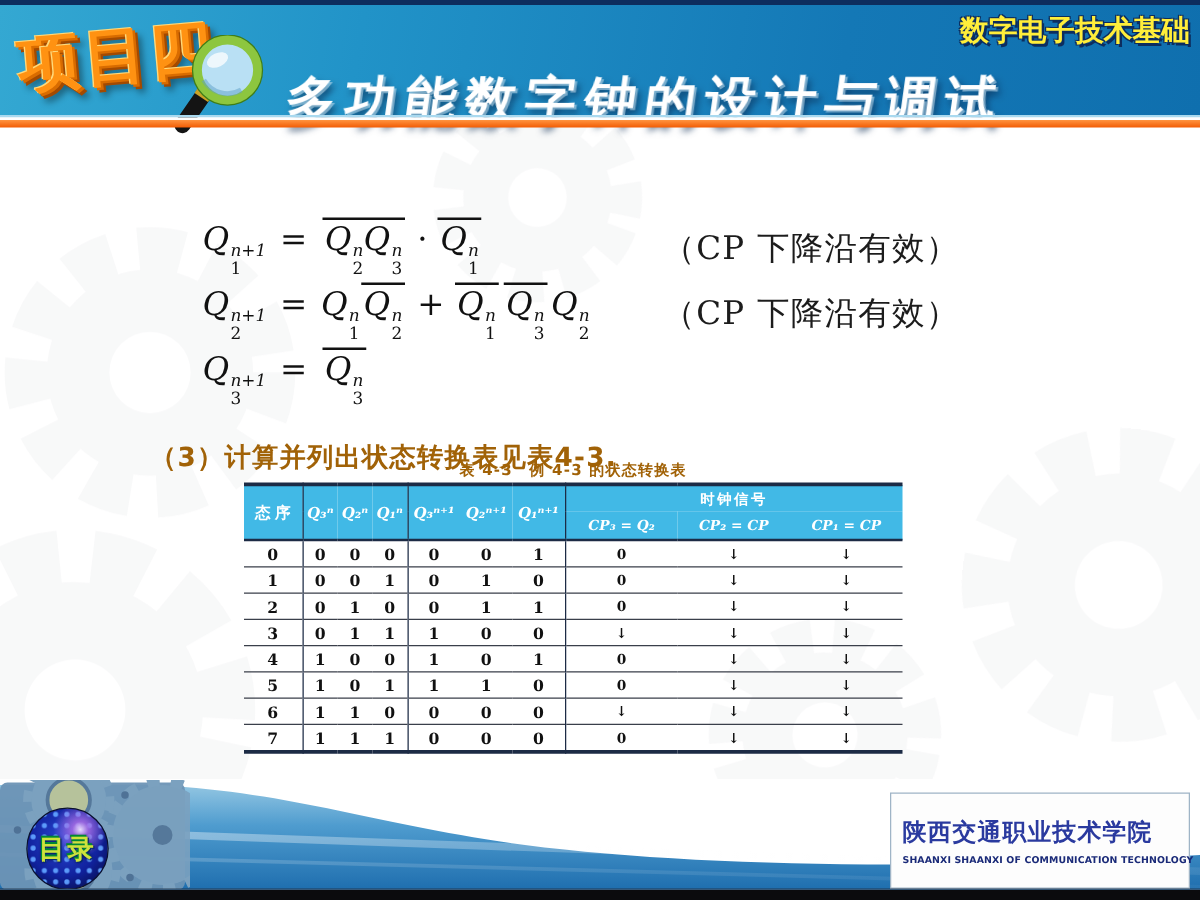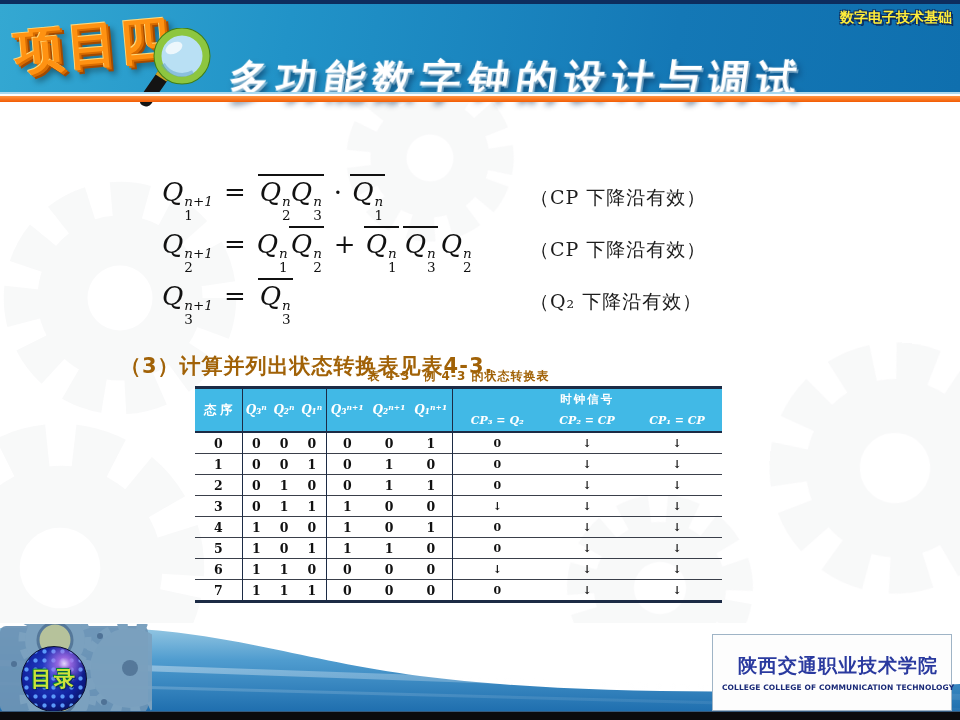--- a/index.html
+++ b/index.html
@@ -14,31 +14,31 @@
   .rule-white{position:absolute;top:94px;left:0;right:0;height:2px;background:#fdfdfd;z-index:5;}
   .rule-orange{position:absolute;top:96px;left:0;right:0;height:6px;
        background:linear-gradient(#ff9440,#f25c04);z-index:5;}
   .badge{position:absolute;left:14px;top:8px;font-size:50px;font-weight:bold;color:#ff9212;
        letter-spacing:3px;transform:rotate(-5deg);
        text-shadow:-1px -1px 0 #ffd97a,2px 2px 0 #d96c00,4px 4px 0 #a34a00,6px 7px 6px rgba(0,0,0,.45);}
   .magnifier{position:absolute;left:138px;top:24px;}
   .title{position:absolute;left:228px;top:22px;width:600px;font-size:41px;font-weight:bold;color:#fff;
        letter-spacing:7px;transform:skewX(-8deg);white-space:nowrap;
        text-shadow:2px 2px 0 rgba(200,225,240,.55),4px 5px 6px rgba(8,40,78,.7);}
-  .course{position:absolute;right:8px;top:5px;font-size:14px;font-weight:bold;color:#ffee3a;
+  .course{position:absolute;right:8px;top:5px;font-size:23px;font-weight:bold;color:#ffee3a;
        text-shadow:-1px -1px 0 #0d2d5e,1px -1px 0 #0d2d5e,-1px 1px 0 #0d2d5e,2px 2px 0 #0d2d5e;}
 
   
   .wm{position:absolute;top:98px;left:0;z-index:0;}
 
   
   .eqs{position:absolute;left:162px;top:172px;z-index:2;font-family:"DejaVu Serif","Liberation Serif",serif;}
   .eq-row{display:flex;align-items:center;height:52px;}
   .eq{display:inline-block;width:368px;font-size:26px;color:#111;white-space:nowrap;}
-  .eq-note{font-size:19px;color:#1c1c1c;letter-spacing:1px;}
+  .eq-note{font-size:26px;color:#1c1c1c;letter-spacing:1px;}
   .v{font-style:italic;}
   .scr{display:inline-flex;flex-direction:column;align-items:flex-start;line-height:1;
        font-size:0.52em;vertical-align:-0.42em;margin-left:1px;}
   .scr .sp{font-style:italic;}
   .scr .sb{font-style:normal;min-height:1em;}
   .over{display:inline-block;border-top:2px solid #111;padding:1px 2px 0 2px;margin:0 3px 0 1px;}
   .op{display:inline-block;margin:0 7px;font-style:normal;}
   .op.eqop{margin:0 11px;}
 
   
@@ -72,21 +72,21 @@
          radial-gradient(circle, rgba(95,160,255,.95) 1.6px, rgba(0,0,0,0) 2.6px),
          radial-gradient(circle at 45% 40%, #2b49d8 0%, #10219c 55%, #050d46 90%);
        background-size:100% 100%, 9px 9px, 100% 100%;
        border:1px solid #0a1030;display:flex;align-items:center;justify-content:center;cursor:pointer;}
   .toc span{font-size:21px;font-weight:bold;color:#cde23c;letter-spacing:2px;
        text-shadow:-1px -1px 0 #083,1px 1px 0 #052a6e,0 0 3px #001;}
   .logoBox{position:absolute;left:712px;top:634px;width:240px;height:77px;background:#fdfdfd;
        border:1px solid #9fb4c6;box-sizing:border-box;display:flex;align-items:center;z-index:6;padding:3px 4px;}
   .logoTxt{margin-left:5px;display:flex;flex-direction:column;}
   .cnName{font-family:"DejaVu Serif","Liberation Serif",serif;font-size:19px;font-weight:bold;
-       color:#2a3a9f;letter-spacing:1px;white-space:nowrap;text-align:center;}
+       color:#2a3a9f;letter-spacing:1px;white-space:nowrap;}
   .enName{font-size:7.5px;font-weight:bold;color:#1a2a78;margin-top:4px;white-space:nowrap;letter-spacing:0.1px;}
   .strip{position:absolute;left:0;top:711px;right:0;height:9px;background:#0b0b0d;
        border-top:1px solid #365a7c;z-index:7;}
 </style>
 </head>
 <body>
 
 <div class="slide">
 
   <header class="hdr">
@@ -163,21 +163,20 @@
       <span class="eq-note">（CP 下降沿有效）</span>
     </div>
     <div class="eq-row">
       <span class="eq"><span class="v">Q<span class="scr">
               <span class="sp">n+1</span>
               <span class="sb">3</span>
             </span></span><span class="op eqop">=</span><span class="over"><span class="v">Q<span class="scr">
                 <span class="sp">n</span>
                 <span class="sb">3</span>
               </span></span></span></span>
-      <span class="eq-note">（Q₂ 下降沿有效）</span>
     </div>
   </section>
 
   <p class="step">（3）计算并列出状态转换表见表4-3.</p>
 
   <div class="tcap">表 4-3　例 4-3 的状态转换表</div>
   <table class="ttable">
     <colgroup>
       <col style="width:47px">
       <col style="width:28px">
@@ -356,18 +355,18 @@
       <circle cx="28" cy="32" r="19" fill="#2e57bd"></circle>
       <polygon points="28,14 24.5,46 31.5,46" fill="#ffffff"></polygon>
       <line x1="19" y1="46" x2="27" y2="20" stroke="#ffffff" stroke-width="1.6"></line>
       <line x1="37" y1="46" x2="29" y2="20" stroke="#ffffff" stroke-width="1.6"></line>
       <path d="M28,58 L19,48 L25,46 Z" fill="#e84e1b"></path>
       <path d="M28,58 L25.5,45.5 L30.5,45.5 Z" fill="#e84e1b"></path>
       <path d="M28,58 L31,46 L37,48 Z" fill="#e84e1b"></path>
     </svg>
     <div class="logoTxt">
       <span class="cnName">陕西交通职业技术学院</span>
-      <span class="enName">COLLEGE COLLEGE OF COMMUNICATION TECHNOLOGY</span>
+      <span class="enName">SHAANXI SHAANXI OF COMMUNICATION TECHNOLOGY</span>
     </div>
   </div>
 
   <div class="strip"></div>
 </div>
 
 </body></html>

